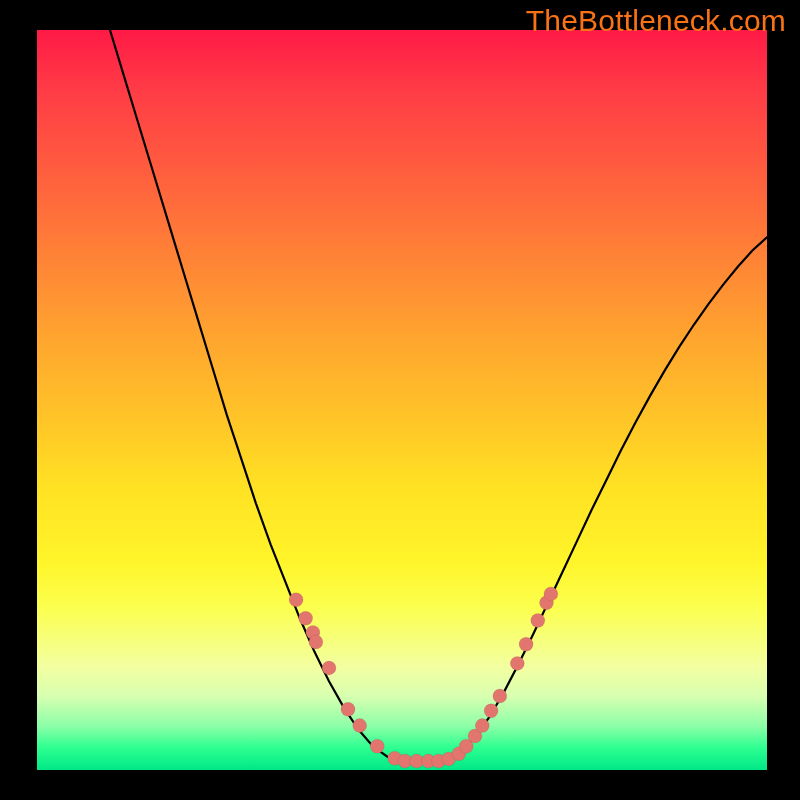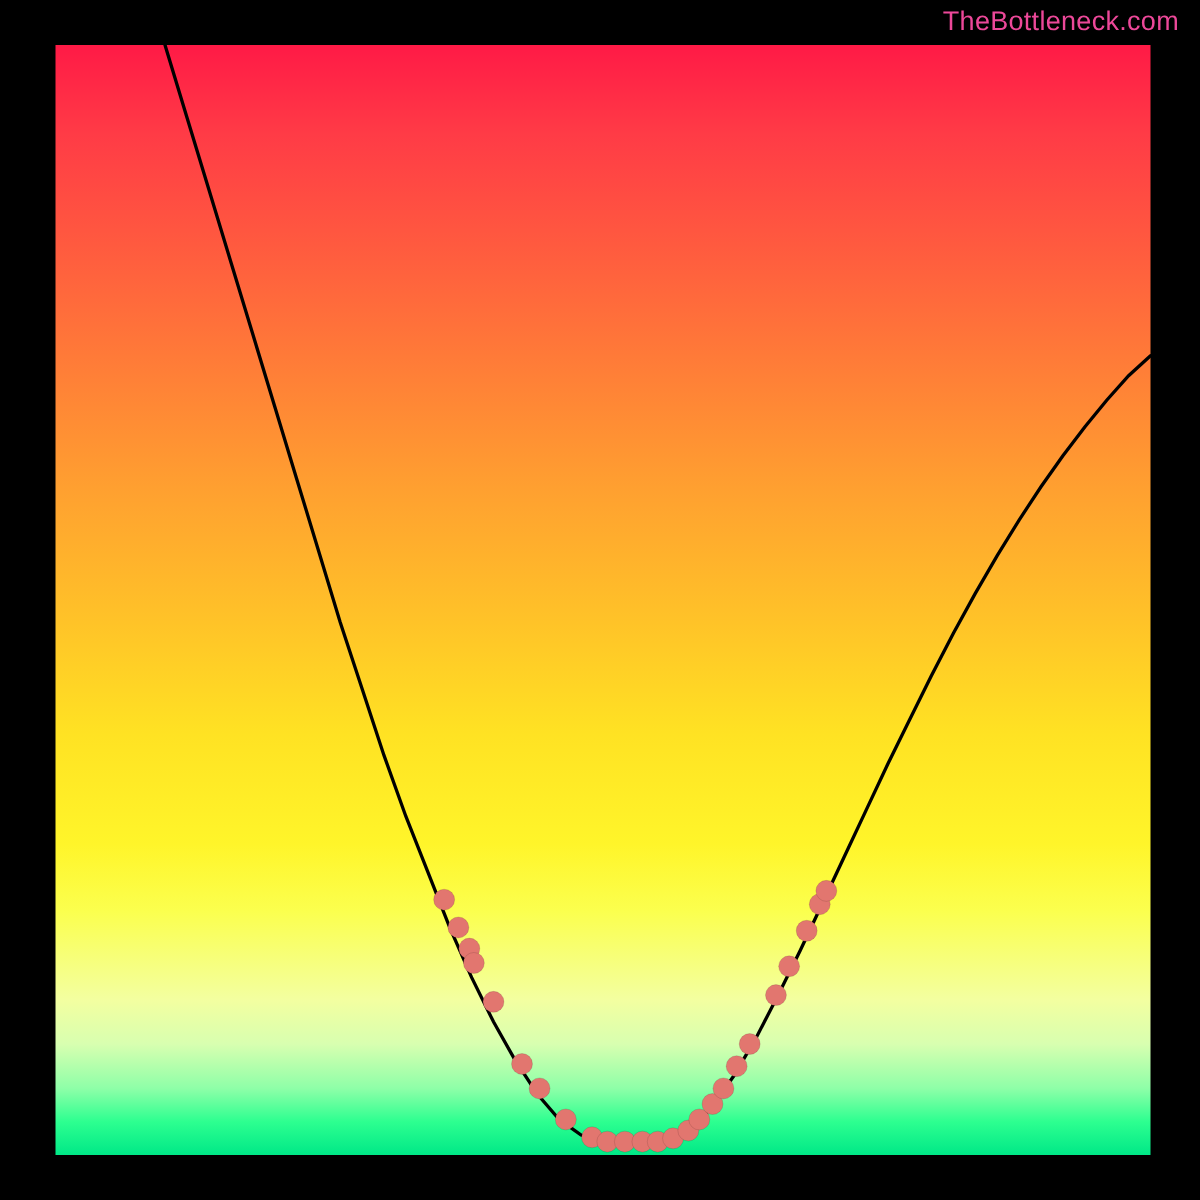--- a/index.html
+++ b/index.html
@@ -14,22 +14,22 @@
   .stage {
     position: relative;
     width: 800px;
     height: 800px;
     background: #000;
   }
   .watermark {
     position: absolute;
     top: 4px;
     right: 14px;
-    color: #ec4899;
-    font-size: 18px;
+    color: #f97316;
+    font-size: 30px;
     font-weight: 400;
     letter-spacing: 0.2px;
     z-index: 5;
   }
   
   .panel {
     position: absolute;
     left: 37px;
     top: 30px;
     width: 730px;

